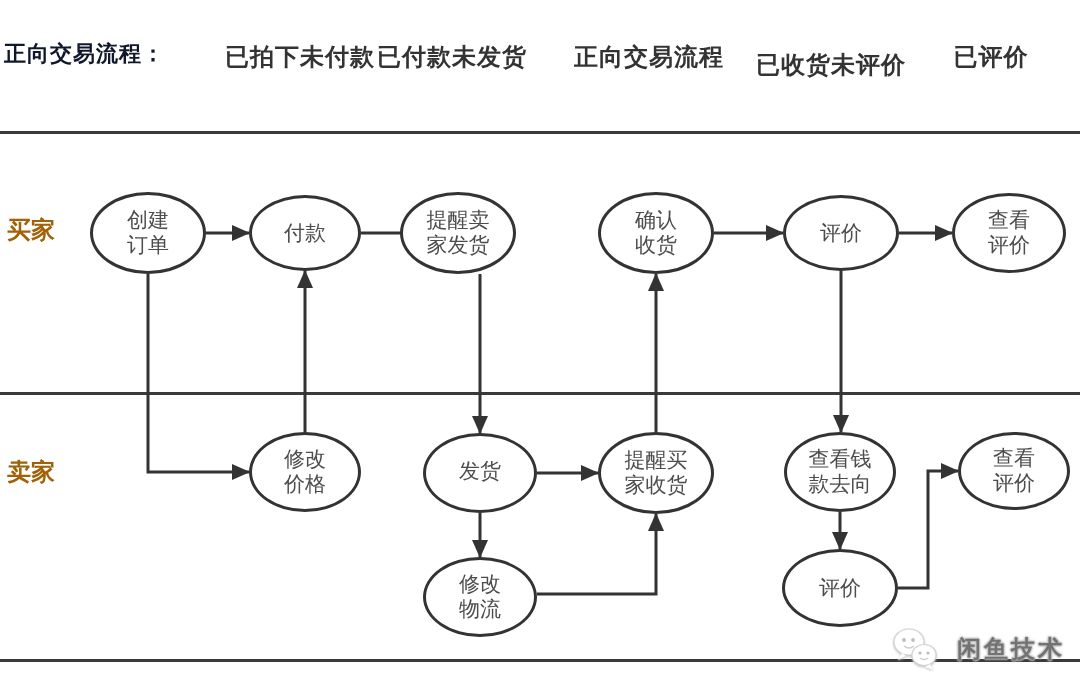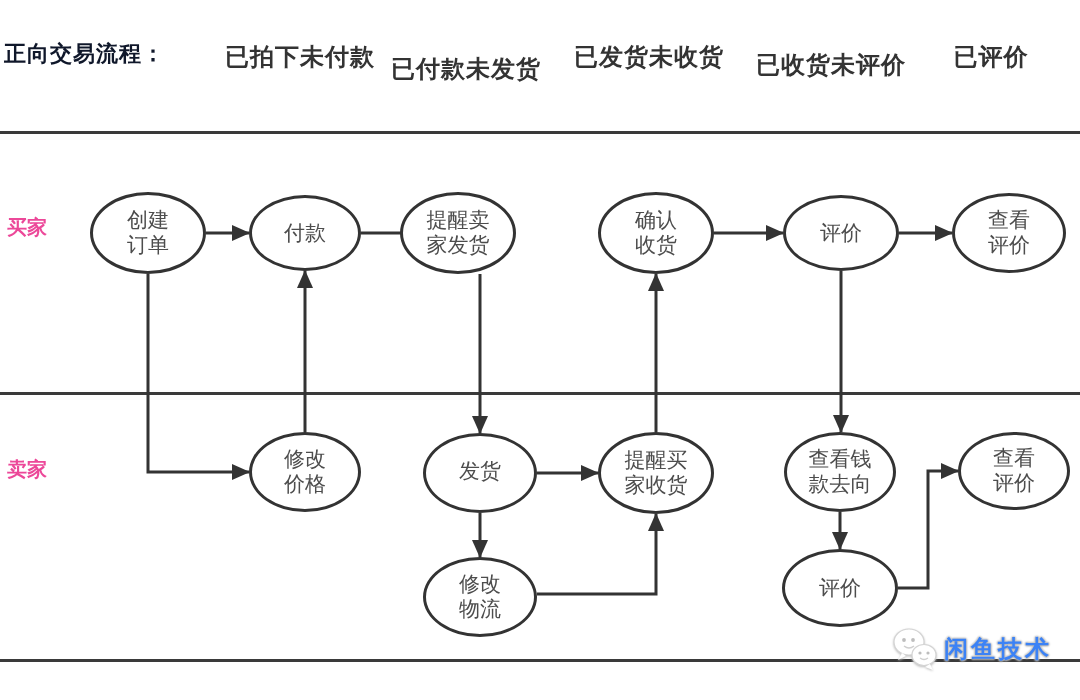--- a/index.html
+++ b/index.html
@@ -10,57 +10,57 @@
   .title {
     position:absolute; left:4px; top:39px; font-size:22px; font-weight:bold;
     color:#0f172a; letter-spacing:1px; white-space:nowrap;
   }
   .status-label {
     position:absolute; top:41px; transform:translateX(-50%);
     font-size:24px; font-weight:bold; color:#333333; letter-spacing:1px;
     white-space:nowrap;
   }
   .lane-label {
-    position:absolute; left:7px; font-size:20px; font-weight:bold; color:#ec4899;
+    position:absolute; left:7px; font-size:24px; font-weight:bold; color:#a16207;
   }
   .hline {
     position:absolute; left:0; width:1080px; height:3px; background:#3a3a3a; z-index:1;
   }
   .edge-layer { position:absolute; left:0; top:0; z-index:2; }
   .edge { fill:none; stroke:#333333; stroke-width:3; stroke-linejoin:miter; }
   .node {
     position:absolute; box-sizing:border-box; border:3px solid #333333;
     border-radius:50%; background:#ffffff; z-index:3;
     display:flex; align-items:center; justify-content:center;
     text-align:center; font-size:21px; line-height:1.18; color:#4d4d4d;
     white-space:pre-line;
   }
   .watermark {
     position:absolute; left:891px; top:626px; z-index:5;
     display:flex; align-items:center;
   }
   .wm-icon { filter: drop-shadow(0 1px 1px #bdbdbd); }
   .wm-text {
-    margin-left:5px; font-size:24px; font-weight:bold; letter-spacing:3px;
-    color:#3b82f6; white-space:nowrap;
+    margin-left:18px; font-size:24px; font-weight:bold; letter-spacing:3px;
+    color:#737373; white-space:nowrap;
     text-shadow: 0 1px 2px #b0b0b0, 0 -1px 2px #cfcfcf,
                  1px 0 2px #c2c2c2, -1px 0 2px #c2c2c2;
   }
 </style>
 </head>
 <body>
 
 <div class="stage">
 
   <div class="title">正向交易流程：</div>
 
   <div id="statusRow">
       <span class="status-label" style="left: 300px;">已拍下未付款</span>
-      <span class="status-label" style="left: 466px; margin-top: 12px;">已付款未发货</span>
-      <span class="status-label" style="left: 649px;">已发货未收货</span>
+      <span class="status-label" style="left: 452px;">已付款未发货</span>
+      <span class="status-label" style="left: 649px;">正向交易流程</span>
       <span class="status-label" style="left: 831px; margin-top: 8px;">已收货未评价</span>
       <span class="status-label" style="left: 991px;">已评价</span>
     </div>
 
   <div class="hline" style="top:131px"></div>
   <div class="hline" style="top:392px"></div>
   <div class="hline" style="top:659px"></div>
 
   <div class="lane-label" style="top:214px">买家</div>
   <div class="lane-label" style="top:456px">卖家</div>

